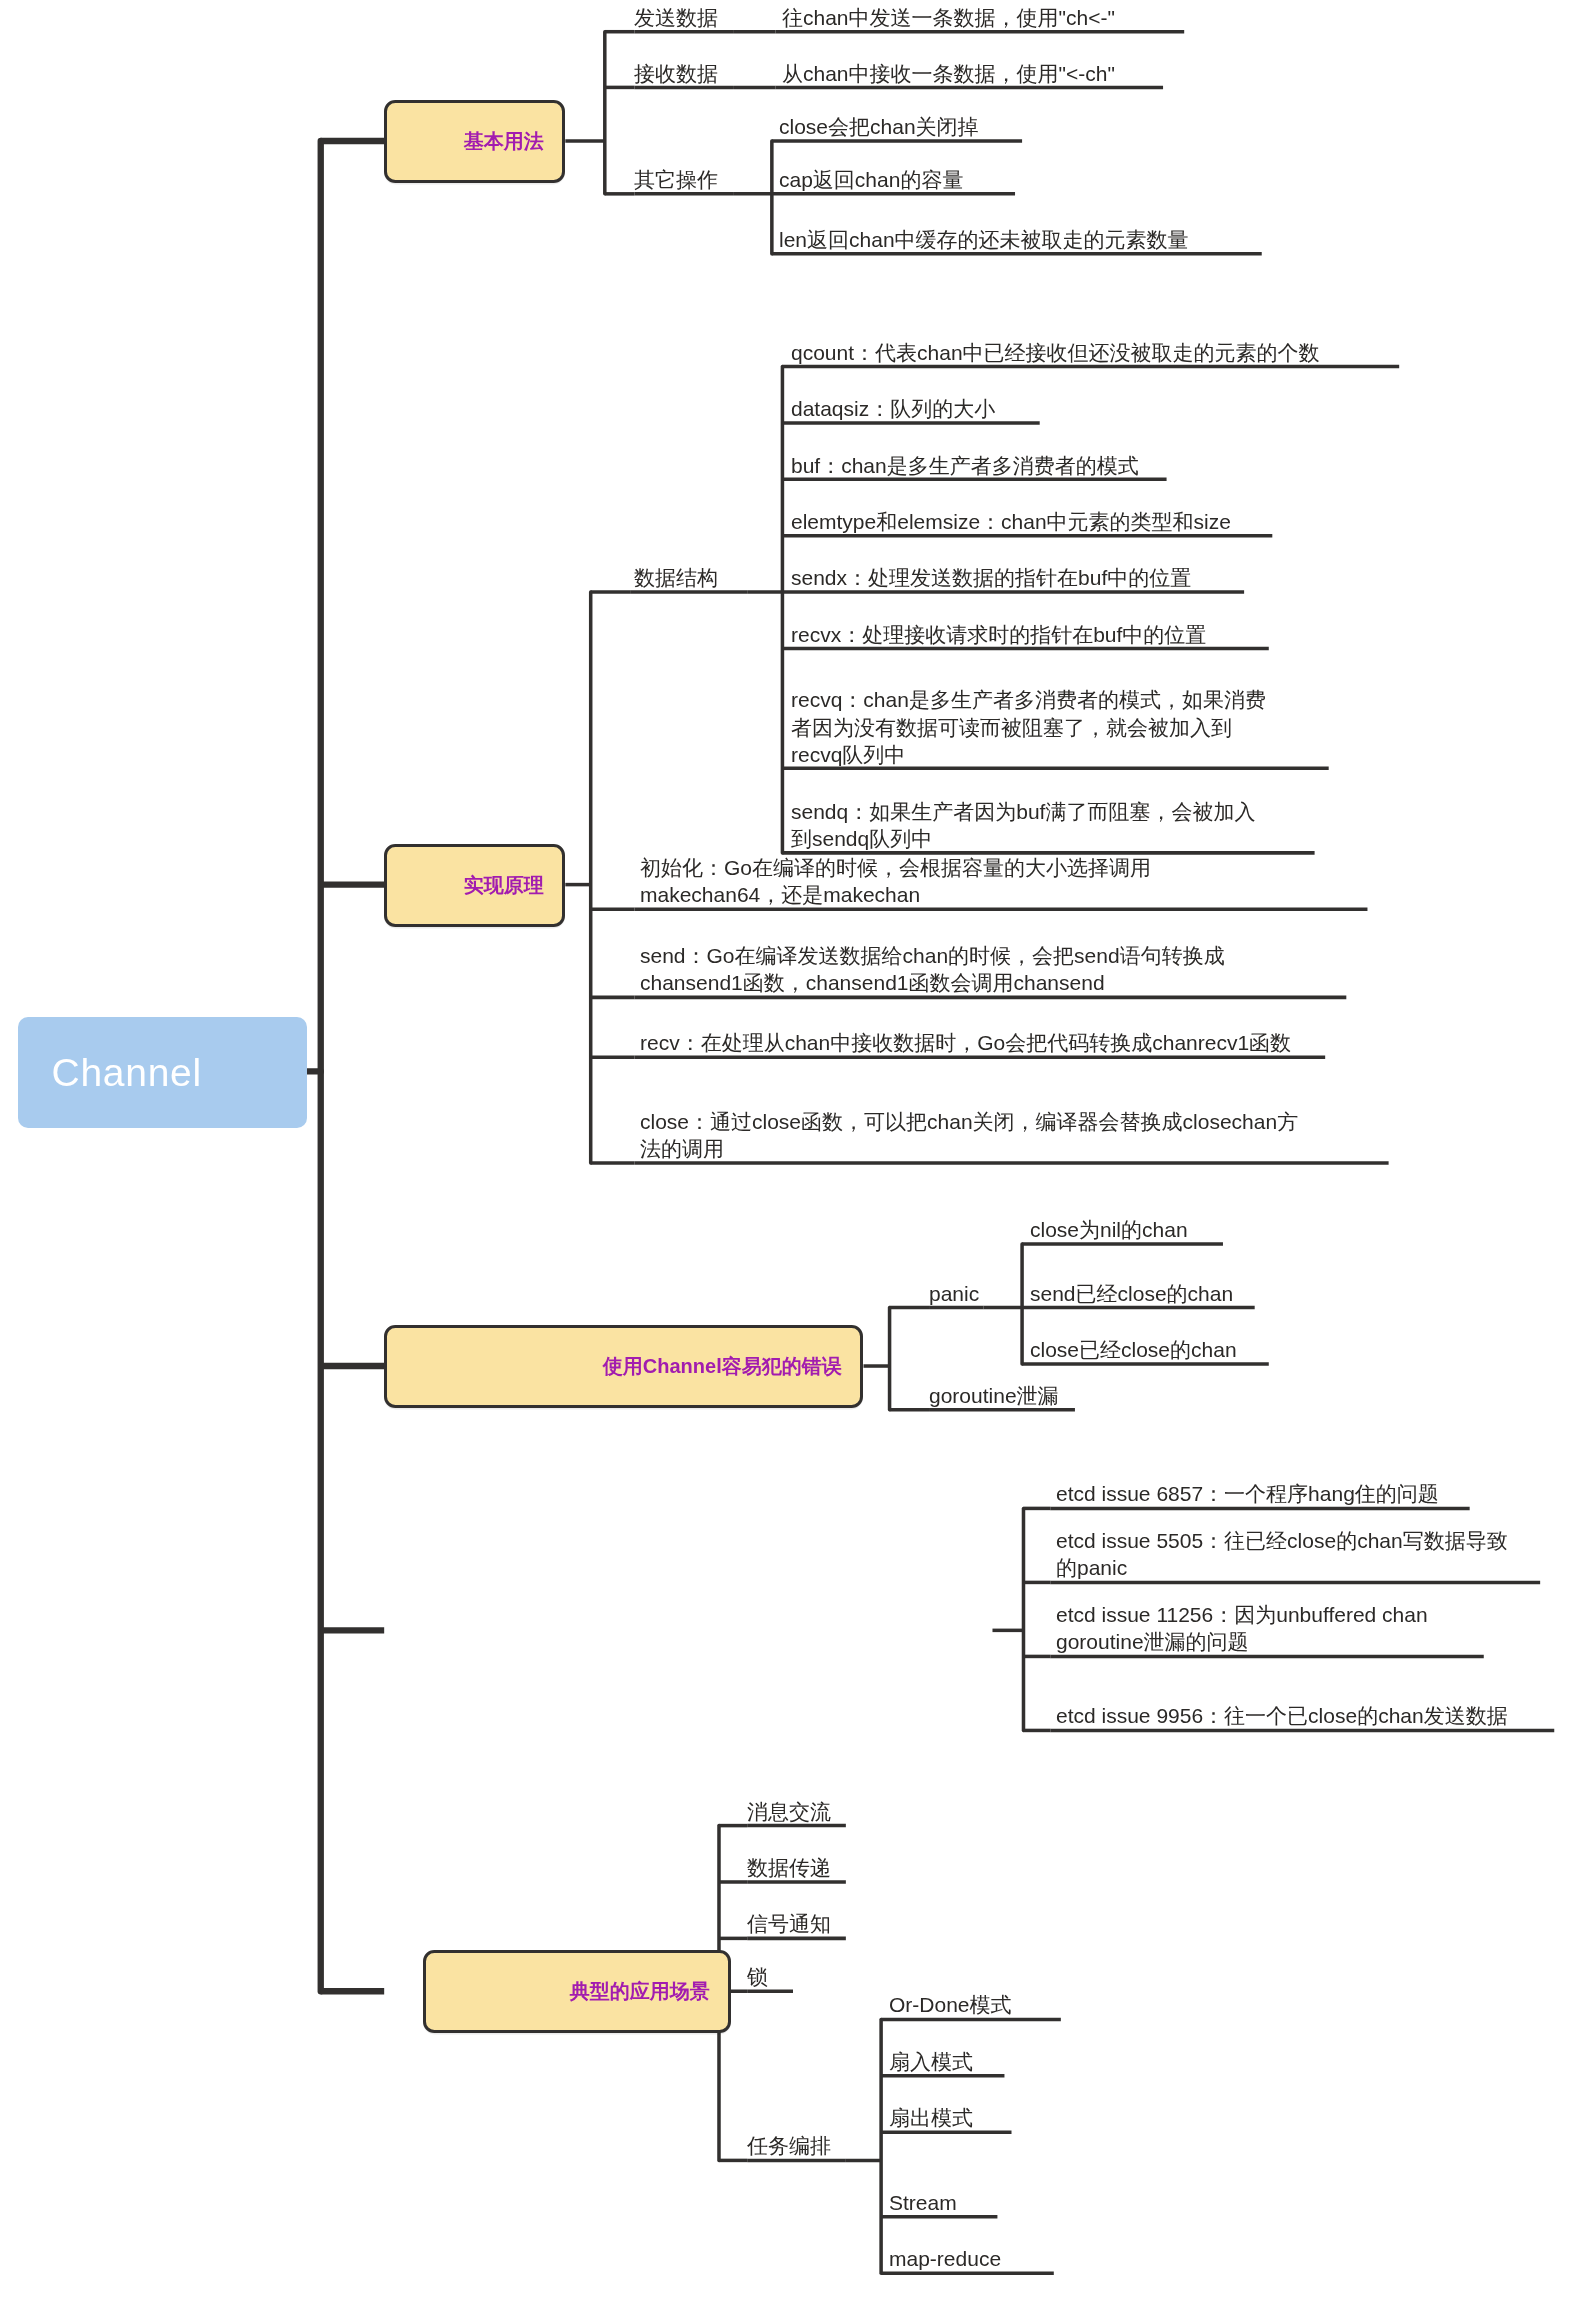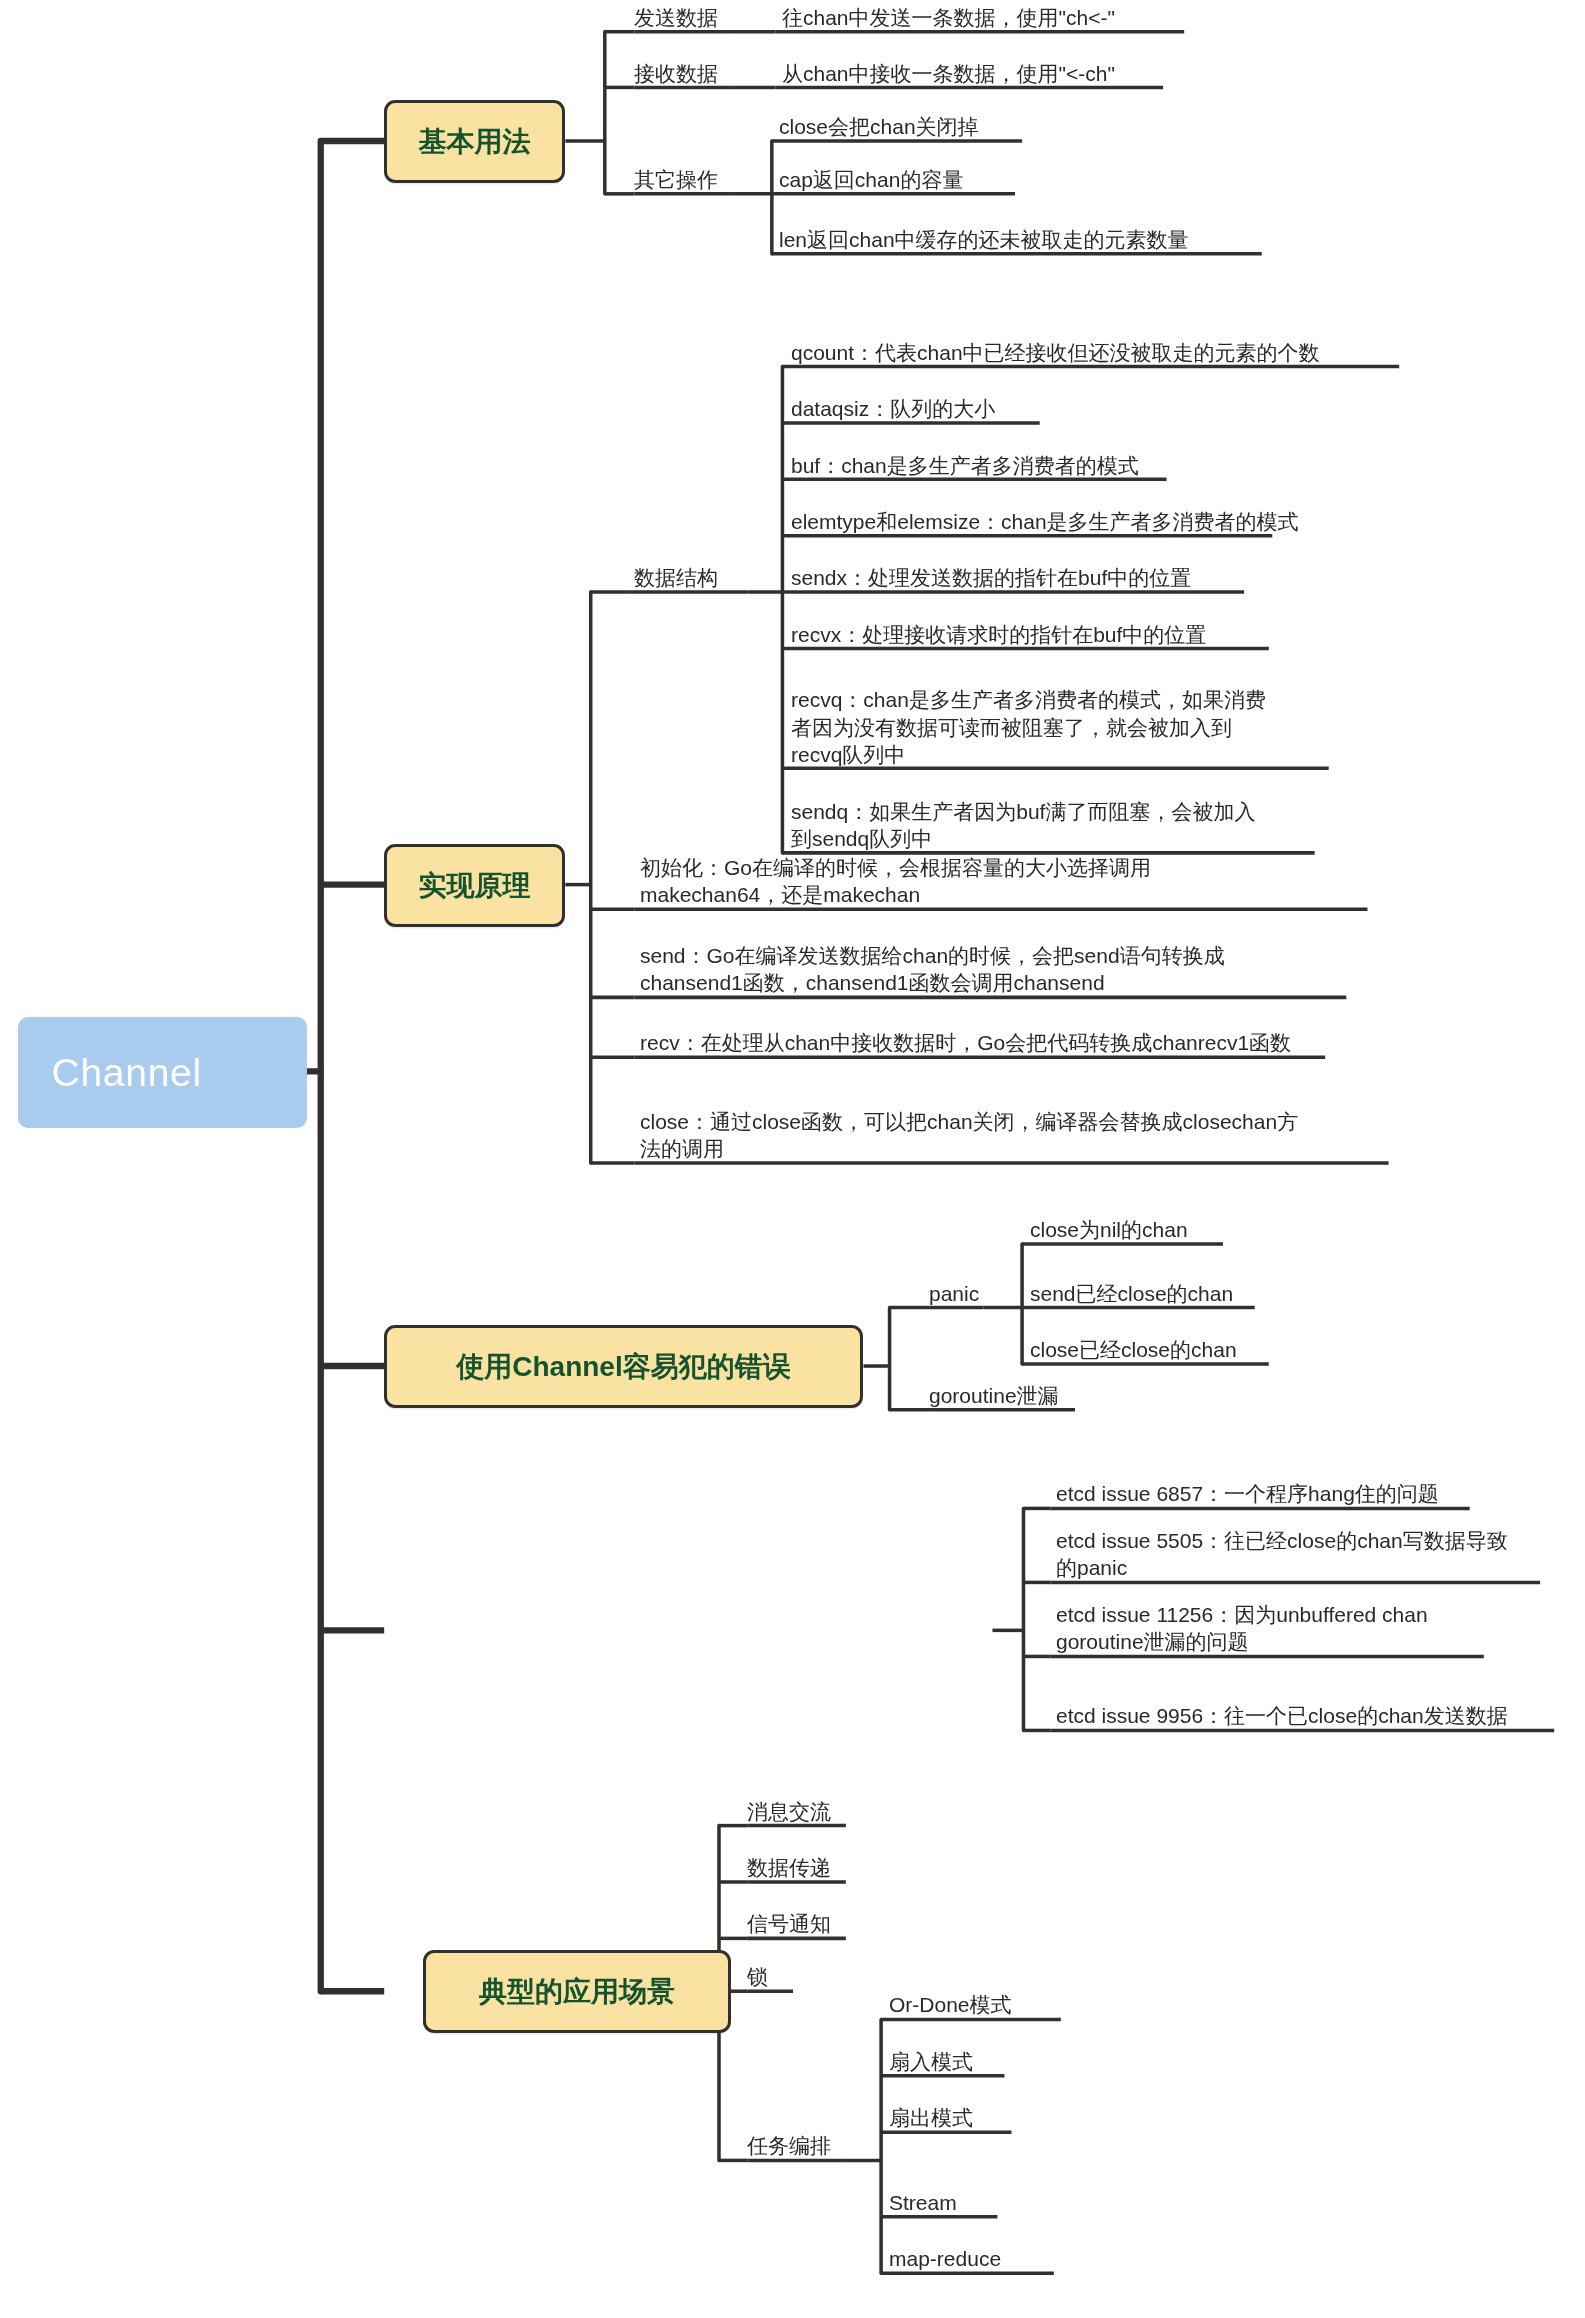--- a/index.html
+++ b/index.html
@@ -16,22 +16,22 @@
   .node{position:absolute;box-sizing:border-box;}
 
   .root{
     background:#a8cbee;color:#ffffff;border-radius:10px;
     font-size:39px;font-weight:400;letter-spacing:0.7px;
     display:flex;align-items:center;padding-left:34px;
   }
 
   .topic{
     background:#fae3a2;border:3.5px solid #32302f;border-radius:11.3px;
-    font-size:28px;font-weight:700;color:#14532d;
-    display:flex;align-items:center;justify-content:center;
+    font-size:20px;font-weight:700;color:#a21caf;
+    display:flex;align-items:center;justify-content:flex-end;
     padding:0 18.3px;white-space:nowrap;
     box-shadow:0 1.4px 0 rgba(0,0,0,.08);
   }
 
   
   .leaf{
     font-size:21px;line-height:1.32;color:#2b2927;
     display:flex;align-items:flex-end;
     white-space:pre-wrap;
   }
@@ -198,21 +198,21 @@
   <div class="node leaf" style="left:791px;top:335px;width:634px;height:32px;">
     <span>qcount：代表chan中已经接收但还没被取走的元素的个数</span>
   </div>
   <div class="node leaf" style="left:791px;top:391px;width:634px;height:32px;">
     <span>dataqsiz：队列的大小</span>
   </div>
   <div class="node leaf" style="left:791px;top:448px;width:634px;height:32px;">
     <span>buf：chan是多生产者多消费者的模式</span>
   </div>
   <div class="node leaf" style="left:791px;top:504px;width:634px;height:32px;">
-    <span>elemtype和elemsize：chan是多生产者多消费者的模式</span>
+    <span>elemtype和elemsize：chan中元素的类型和size</span>
   </div>
   <div class="node leaf" style="left:791px;top:560px;width:634px;height:32px;">
     <span>sendx：处理发送数据的指针在buf中的位置</span>
   </div>
   <div class="node leaf" style="left:791px;top:617px;width:634px;height:32px;">
     <span>recvx：处理接收请求时的指针在buf中的位置</span>
   </div>
   <div class="node leaf" style="left:791px;top:677px;width:557px;height:92px;">
     <span>recvq：chan是多生产者多消费者的模式，如果消费
 者因为没有数据可读而被阻塞了，就会被加入到

